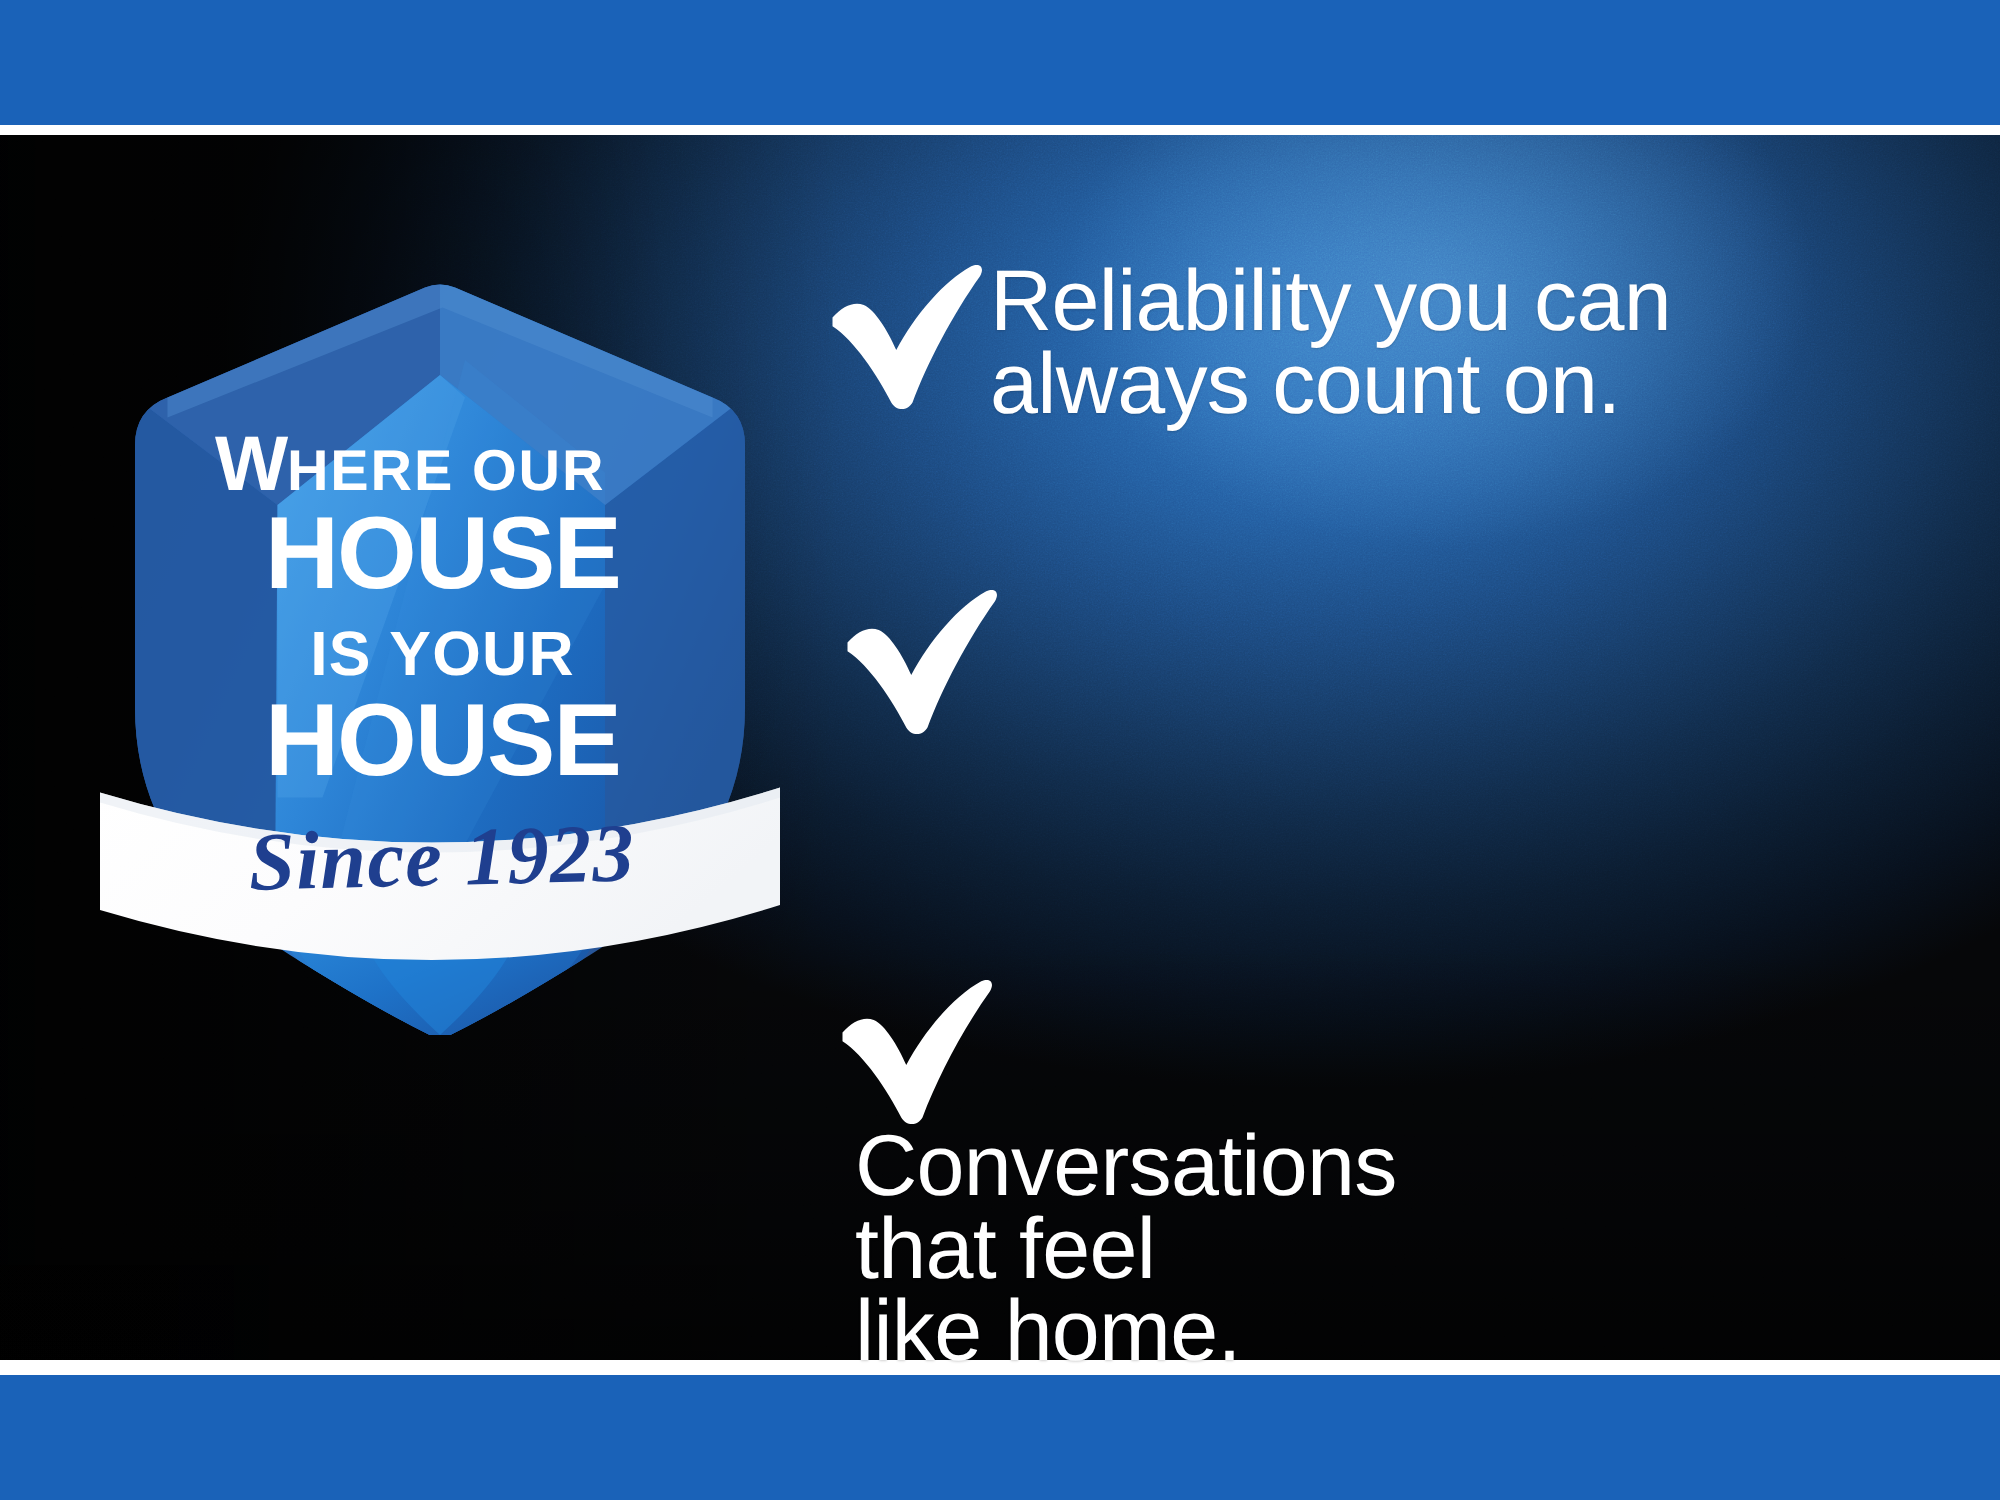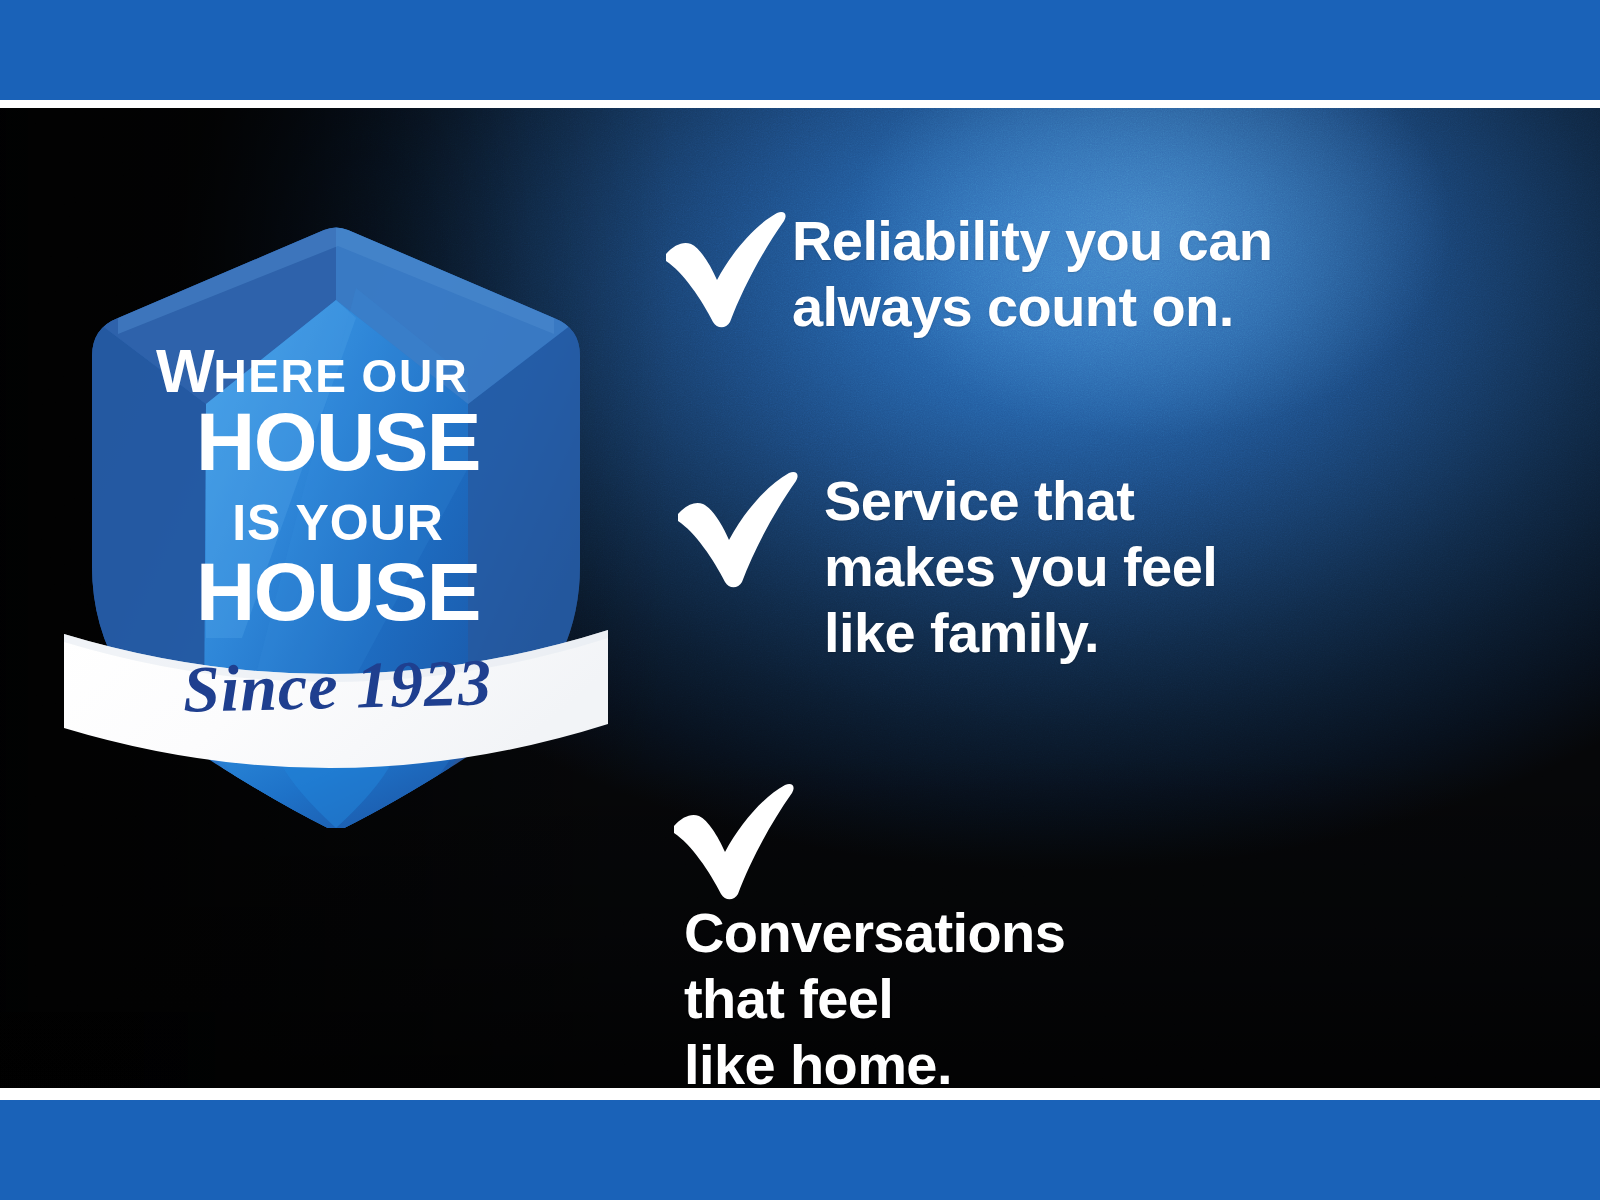--- a/index.html
+++ b/index.html
@@ -60,38 +60,38 @@
     position:absolute;left:0;top:0;width:100%;height:100%;
     background:linear-gradient(0deg, rgba(0,0,0,.72) 0%, rgba(0,0,0,.32) 14%, rgba(0,0,0,0) 34%);
   }
   
   #noise{
     position:absolute;left:0;top:0;width:100%;height:100%;
     opacity:.5;mix-blend-mode:overlay;
   }
 
   
-  #logo{position:absolute;left:56px;top:168px;width:560px;height:660px;}
+  #logo{position:absolute;left:72px;top:168px;width:560px;height:660px;}
   #logo svg{display:block;width:100%;height:100%;}
 
   
   #benefits{position:absolute;left:660px;top:108px;width:880px;height:980px;}
   .benefit{position:absolute;display:flex;align-items:flex-start;}
   #benefit-0{top:96px;left:0;}
   #benefit-1{top:356px;left:12px;}
   #benefit-2{top:668px;left:8px;flex-direction:column;}
 
   .check-icon{flex:0 0 auto;width:132px;height:118px;margin-top:6px;}
   .check-icon svg{display:block;width:100%;height:100%;}
 
   .benefit-text{
     color:#ffffff;
     font-family:"Liberation Sans", sans-serif;
-    font-weight:bold;
-    font-size:56px;
+    font-weight:normal;
+    font-size:69px;
     line-height:66px;
     letter-spacing:-.6px;
     white-space:pre-line;
     text-shadow:0 1px 2px rgba(0,0,0,.18);
   }
   #benefit-0 .benefit-text{padding-top:4px;}
   #benefit-1 .benefit-text{padding-top:4px;margin-left:20px;}
   #benefit-2 .benefit-text{padding-top:0px;margin-left:16px;}
 </style>
 </head>
@@ -232,23 +232,20 @@
 
     <div class="benefit" id="benefit-1">
       <span class="check-icon">
         <svg viewBox="0 0 132 118" xmlns="http://www.w3.org/2000/svg">
           <path d="M6 44 C14 35 23 31 31 34 C40 38 50 54 57 70
                    C72 42 95 15 117 3 C124 0 128 4 124 11
                    C102 42 82 80 70 112 C66 119 57 119 53 112
                    C42 90 23 62 6 51 Z" fill="#FFFFFF"></path>
         </svg>
       </span>
-      <span class="benefit-text">Service that
-makes you feel
-like family.</span>
     </div>
 
     <div class="benefit" id="benefit-2">
       <span class="check-icon">
         <svg viewBox="0 0 132 118" xmlns="http://www.w3.org/2000/svg">
           <path d="M6 44 C14 35 23 31 31 34 C40 38 50 54 57 70
                    C72 42 95 15 117 3 C124 0 128 4 124 11
                    C102 42 82 80 70 112 C66 119 57 119 53 112
                    C42 90 23 62 6 51 Z" fill="#FFFFFF"></path>
         </svg>

